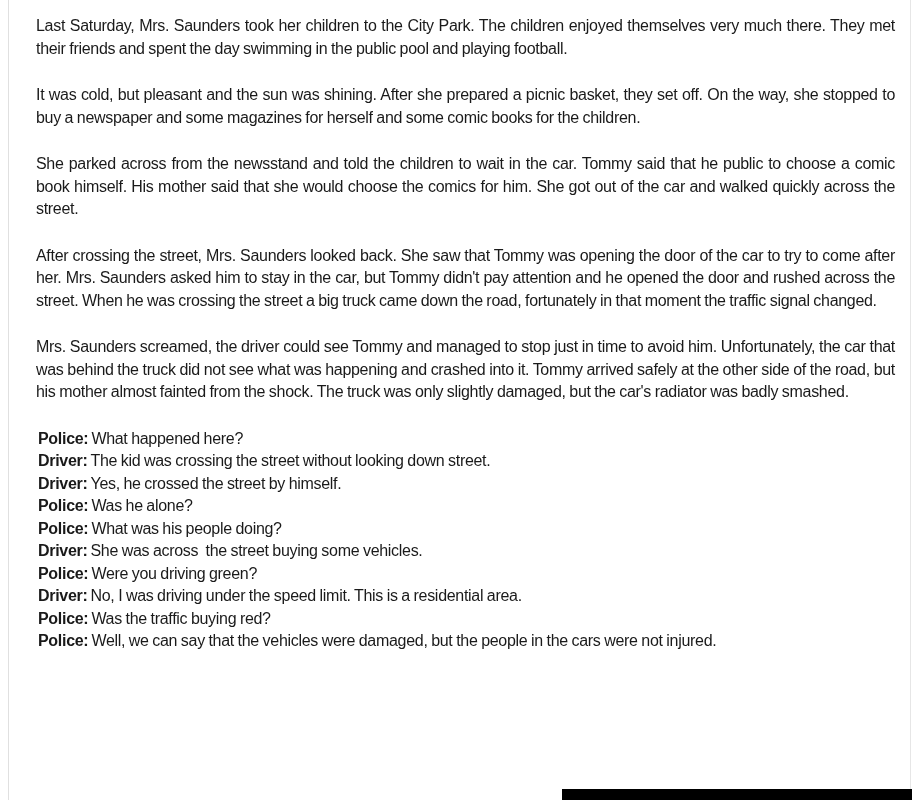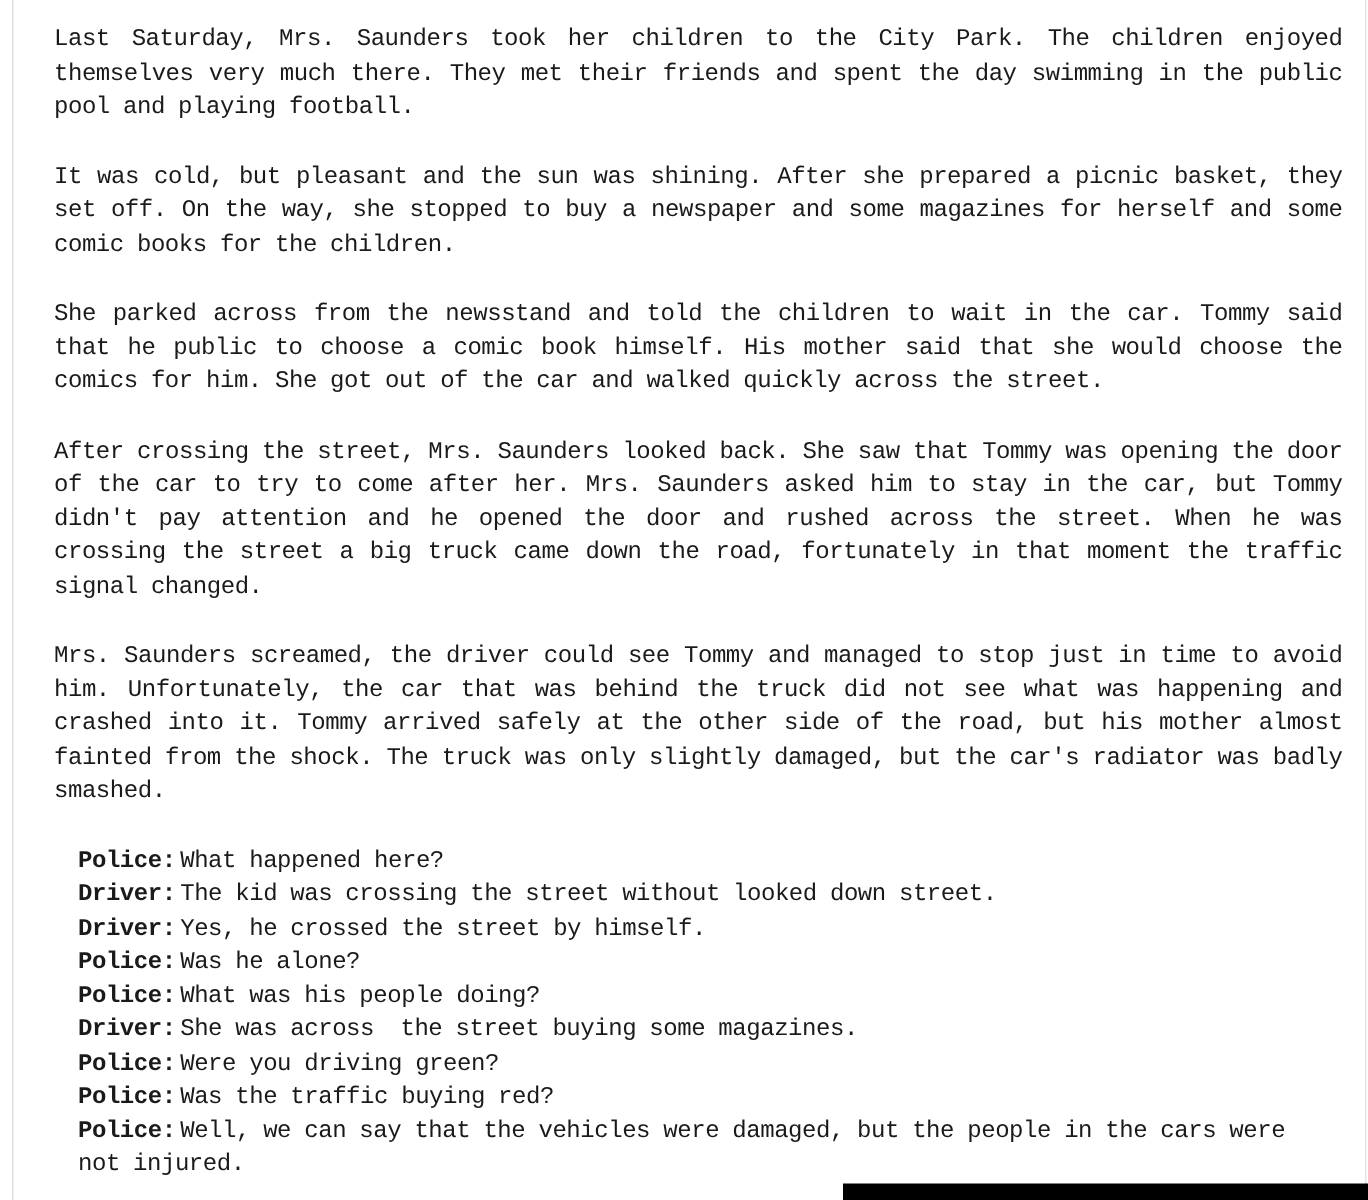--- a/index.html
+++ b/index.html
@@ -8,21 +8,21 @@
     width: 912px;
     height: 800px;
     background: #ffffff;
     overflow: hidden;
   }
   .page {
     position: relative;
     width: 912px;
     height: 800px;
     background: #ffffff;
-    font-family: Liberation Mono, monospace;
+    font-family: Liberation Sans, sans-serif;
     color: #1a1a1a;
   }
   .edge-line-left {
     position: absolute;
     left: 8px; top: 0;
     width: 1px; height: 800px;
     background: #e0e0e0;
   }
   .edge-line-right {
     position: absolute;
@@ -38,21 +38,21 @@
     font-size: 16px;
     line-height: 22.5px;
     letter-spacing: -0.3px;
     word-spacing: -0.5px;
   }
   .content p {
     margin: 0 0 24px 0;
     text-align: justify;
   }
   .dialogue {
-    margin: 16px;
+    margin: 2px;
   }
   .dialogue-line {
     white-space: pre-wrap;
     text-align: left;
   }
   .speaker {
     font-weight: bold;
     padding-right: 3px;
   }
   .scan-bar {
@@ -73,25 +73,26 @@
 
   <div class="content">
     <p>Last Saturday, Mrs. Saunders took her children to the City Park. The children enjoyed themselves very much there. They met their friends and spent the day swimming in the public pool and playing football.</p>
     <p>It was cold, but pleasant and the sun was shining. After she prepared a picnic basket, they set off. On the way, she stopped to buy a newspaper and some magazines for herself and some comic books for the children.</p>
     <p>She parked across from the newsstand and told the children to wait in the car. Tommy said that he public to choose a comic book himself. His mother said that she would choose the comics for him. She got out of the car and walked quickly across the street.</p>
     <p>After crossing the street, Mrs. Saunders looked back. She saw that Tommy was opening the door of the car to try to come after her. Mrs. Saunders asked him to stay in the car, but Tommy didn't pay attention and he opened the door and rushed across the street. When he was crossing the street a big truck came down the road, fortunately in that moment the traffic signal changed.</p>
     <p>Mrs. Saunders screamed, the driver could see Tommy and managed to stop just in time to avoid him. Unfortunately, the car that was behind the truck did not see what was happening and crashed into it. Tommy arrived safely at the other side of the road, but his mother almost fainted from the shock. The truck was only slightly damaged, but the car's radiator was badly smashed.</p>
 
     <div class="dialogue">
       <div class="dialogue-line"><span class="speaker">Police:</span><span>What happened here?</span></div>
-      <div class="dialogue-line"><span class="speaker">Driver:</span><span>The kid was crossing the street without looked down street.</span></div>
+      <div class="dialogue-line"><span class="speaker">Driver:</span><span>The kid was crossing the street without looking down street.</span></div>
       <div class="dialogue-line"><span class="speaker">Driver:</span><span>Yes, he crossed the street by himself.</span></div>
       <div class="dialogue-line"><span class="speaker">Police:</span><span>Was he alone?</span></div>
       <div class="dialogue-line"><span class="speaker">Police:</span><span>What was his people doing?</span></div>
-      <div class="dialogue-line"><span class="speaker">Driver:</span><span>She was across  the street buying some magazines.</span></div>
+      <div class="dialogue-line"><span class="speaker">Driver:</span><span>She was across  the street buying some vehicles.</span></div>
       <div class="dialogue-line"><span class="speaker">Police:</span><span>Were you driving green?</span></div>
+      <div class="dialogue-line"><span class="speaker">Driver:</span><span>No, I was driving under the speed limit. This is a residential area.</span></div>
       <div class="dialogue-line"><span class="speaker">Police:</span><span>Was the traffic buying red?</span></div>
       <div class="dialogue-line"><span class="speaker">Police:</span><span>Well, we can say that the vehicles were damaged, but the people in the cars were not injured.</span></div>
     </div>
   </div>
 
   <div class="scan-bar"></div>
 </div>
 
 </body></html>

